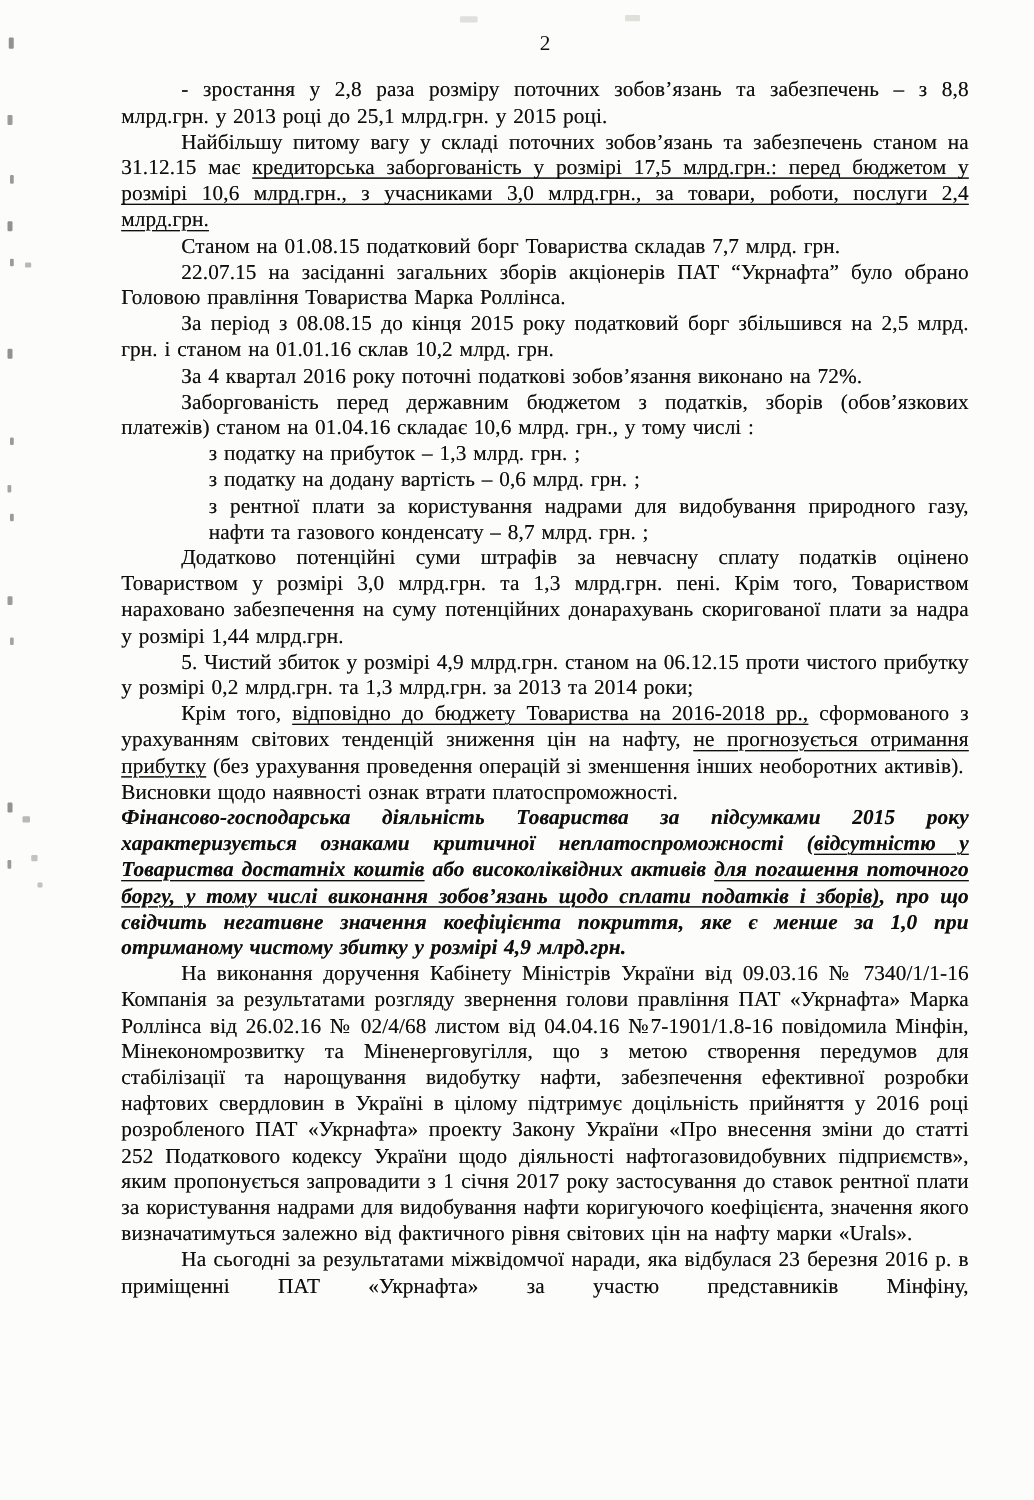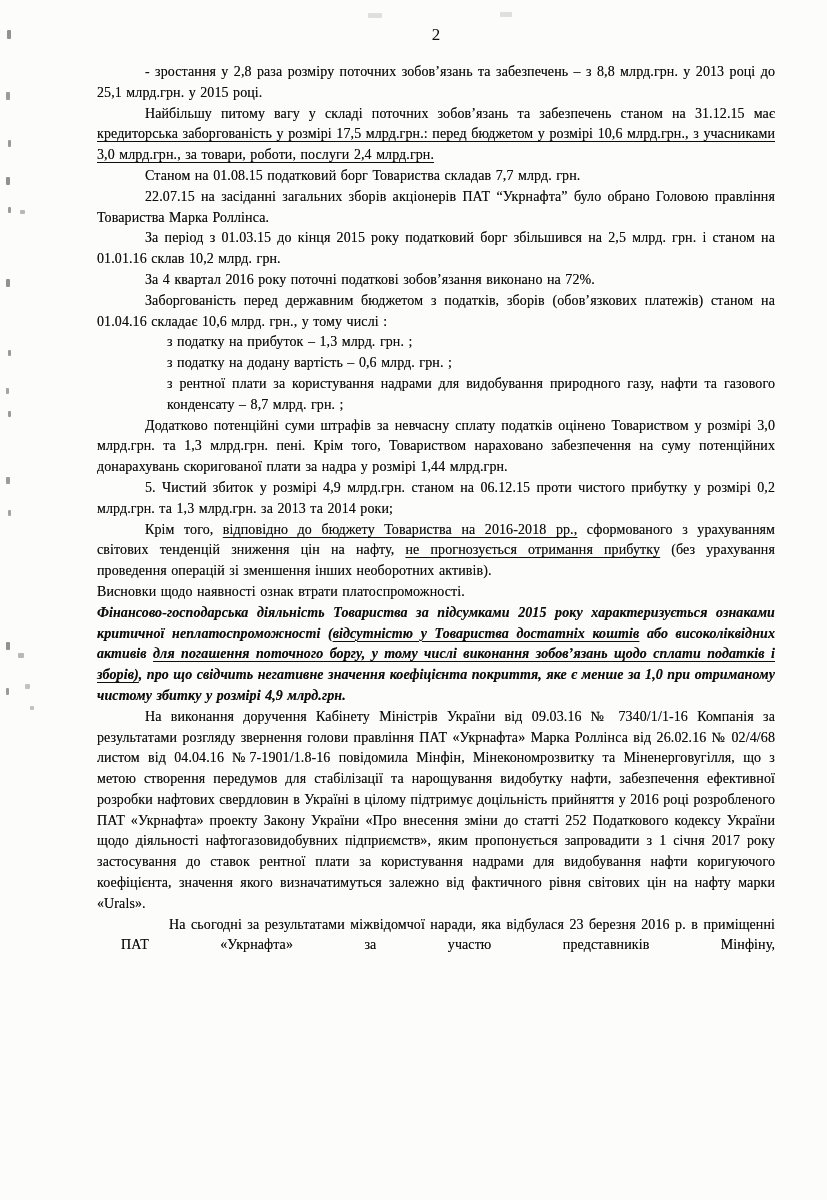--- a/index.html
+++ b/index.html
@@ -19,33 +19,33 @@
     width: 678px;
     text-align: center;
     font-size: 17px;
     line-height: 21px;
   }
   .doc-body {
     position: absolute;
     top: 62px;
     left: 97px;
     width: 678px;
-    font-size: 14px;
+    font-size: 17px;
     line-height: 20.8px;
     text-align: justify;
     word-spacing: 0.06em;
     letter-spacing: 0.1px;
     text-shadow: 0 0 0.4px rgba(0,0,0,0.55);
   }
   .doc-body p { margin: 0; }
   p.indent { text-indent: 48px; }
   p.sub { margin-left: 70px; }
   p.heading { font-weight: normal; }
   p.lead { font-weight: bold; font-style: italic; }
-  p.justify-last { text-align-last: justify; margin-left: 24px; }
+  p.justify-last { text-align-last: justify; }
   .u {
     text-decoration: underline;
     text-underline-offset: 3px;
     text-decoration-thickness: 1.4px;
   }
   .speck {
     position: absolute;
     background: #3a3a38;
     border-radius: 1px;
   }
@@ -53,21 +53,21 @@
 </head>
 <body>
 
 <div class="page">
   <div class="page-number">2</div>
   <div class="doc-body" id="doc-body">
       <p class="indent"><span class="">- зростання у 2,8 раза розміру поточних зобов’язань та забезпечень – з 8,8 млрд.грн. у 2013 році до 25,1 млрд.грн. у 2015 році.</span></p>
       <p class="indent"><span class="">Найбільшу питому вагу у складі поточних зобов’язань та забезпечень станом на 31.12.15 має </span><span class="u">кредиторська заборгованість у розмірі 17,5 млрд.грн.: перед бюджетом у розмірі 10,6 млрд.грн., з учасниками 3,0 млрд.грн., за товари, роботи, послуги 2,4 млрд.грн.</span></p>
       <p class="indent"><span class="">Станом на 01.08.15 податковий борг Товариства складав 7,7 млрд. грн.</span></p>
       <p class="indent"><span class="">22.07.15 на засіданні загальних зборів акціонерів ПАТ “Укрнафта” було обрано Головою правління Товариства Марка Роллінса.</span></p>
-      <p class="indent"><span class="">За період з 01.03.15 до кінця 2015 року податковий борг збільшився на 2,5 млрд. грн. і станом на 01.01.16 склав 10,2 млрд. грн.</span></p>
+      <p class="indent"><span class="">За період з 08.08.15 до кінця 2015 року податковий борг збільшився на 2,5 млрд. грн. і станом на 01.01.16 склав 10,2 млрд. грн.</span></p>
       <p class="indent"><span class="">За 4 квартал 2016 року поточні податкові зобов’язання виконано на 72%.</span></p>
       <p class="indent"><span class="">Заборгованість перед державним бюджетом з податків, зборів (обов’язкових платежів) станом на 01.04.16 складає 10,6 млрд. грн., у тому числі :</span></p>
       <p class="sub"><span class="">з податку на прибуток – 1,3 млрд. грн. ;</span></p>
       <p class="sub"><span class="">з податку на додану вартість – 0,6 млрд. грн. ;</span></p>
       <p class="sub"><span class="">з рентної плати за користування надрами для видобування природного газу, нафти та газового конденсату – 8,7 млрд. грн. ;</span></p>
       <p class="indent"><span class="">Додатково потенційні суми штрафів за невчасну сплату податків оцінено Товариством у розмірі 3,0 млрд.грн. та 1,3 млрд.грн. пені. Крім того, Товариством нараховано забезпечення на суму потенційних донарахувань скоригованої плати за надра у розмірі 1,44 млрд.грн.</span></p>
       <p class="indent"><span class="">5. Чистий збиток у розмірі 4,9 млрд.грн. станом на 06.12.15 проти чистого прибутку у розмірі 0,2 млрд.грн. та 1,3 млрд.грн. за 2013 та 2014 роки;</span></p>
       <p class="indent"><span class="">Крім того, </span><span class="u">відповідно до бюджету Товариства на 2016-2018 рр.,</span><span class=""> сформованого з урахуванням світових тенденцій зниження цін на нафту, </span><span class="u">не прогнозується отримання прибутку</span><span class=""> (без урахування проведення операцій зі зменшення інших необоротних активів).</span></p>
       <p class="heading"><span class="">Висновки щодо наявності ознак втрати платоспроможності.</span></p>
       <p class="lead"><span class="">Фінансово-господарська діяльність Товариства за підсумками 2015 року характеризується ознаками критичної неплатоспроможності (</span><span class="u">відсутністю у Товариства достатніх коштів</span><span class=""> або високоліквідних активів </span><span class="u">для погашення поточного боргу, у тому числі виконання зобов’язань щодо сплати податків і зборів)</span><span class="">, про що свідчить негативне значення коефіцієнта покриття, яке є менше за 1,0 при отриманому чистому збитку у розмірі 4,9 млрд.грн.</span></p>

